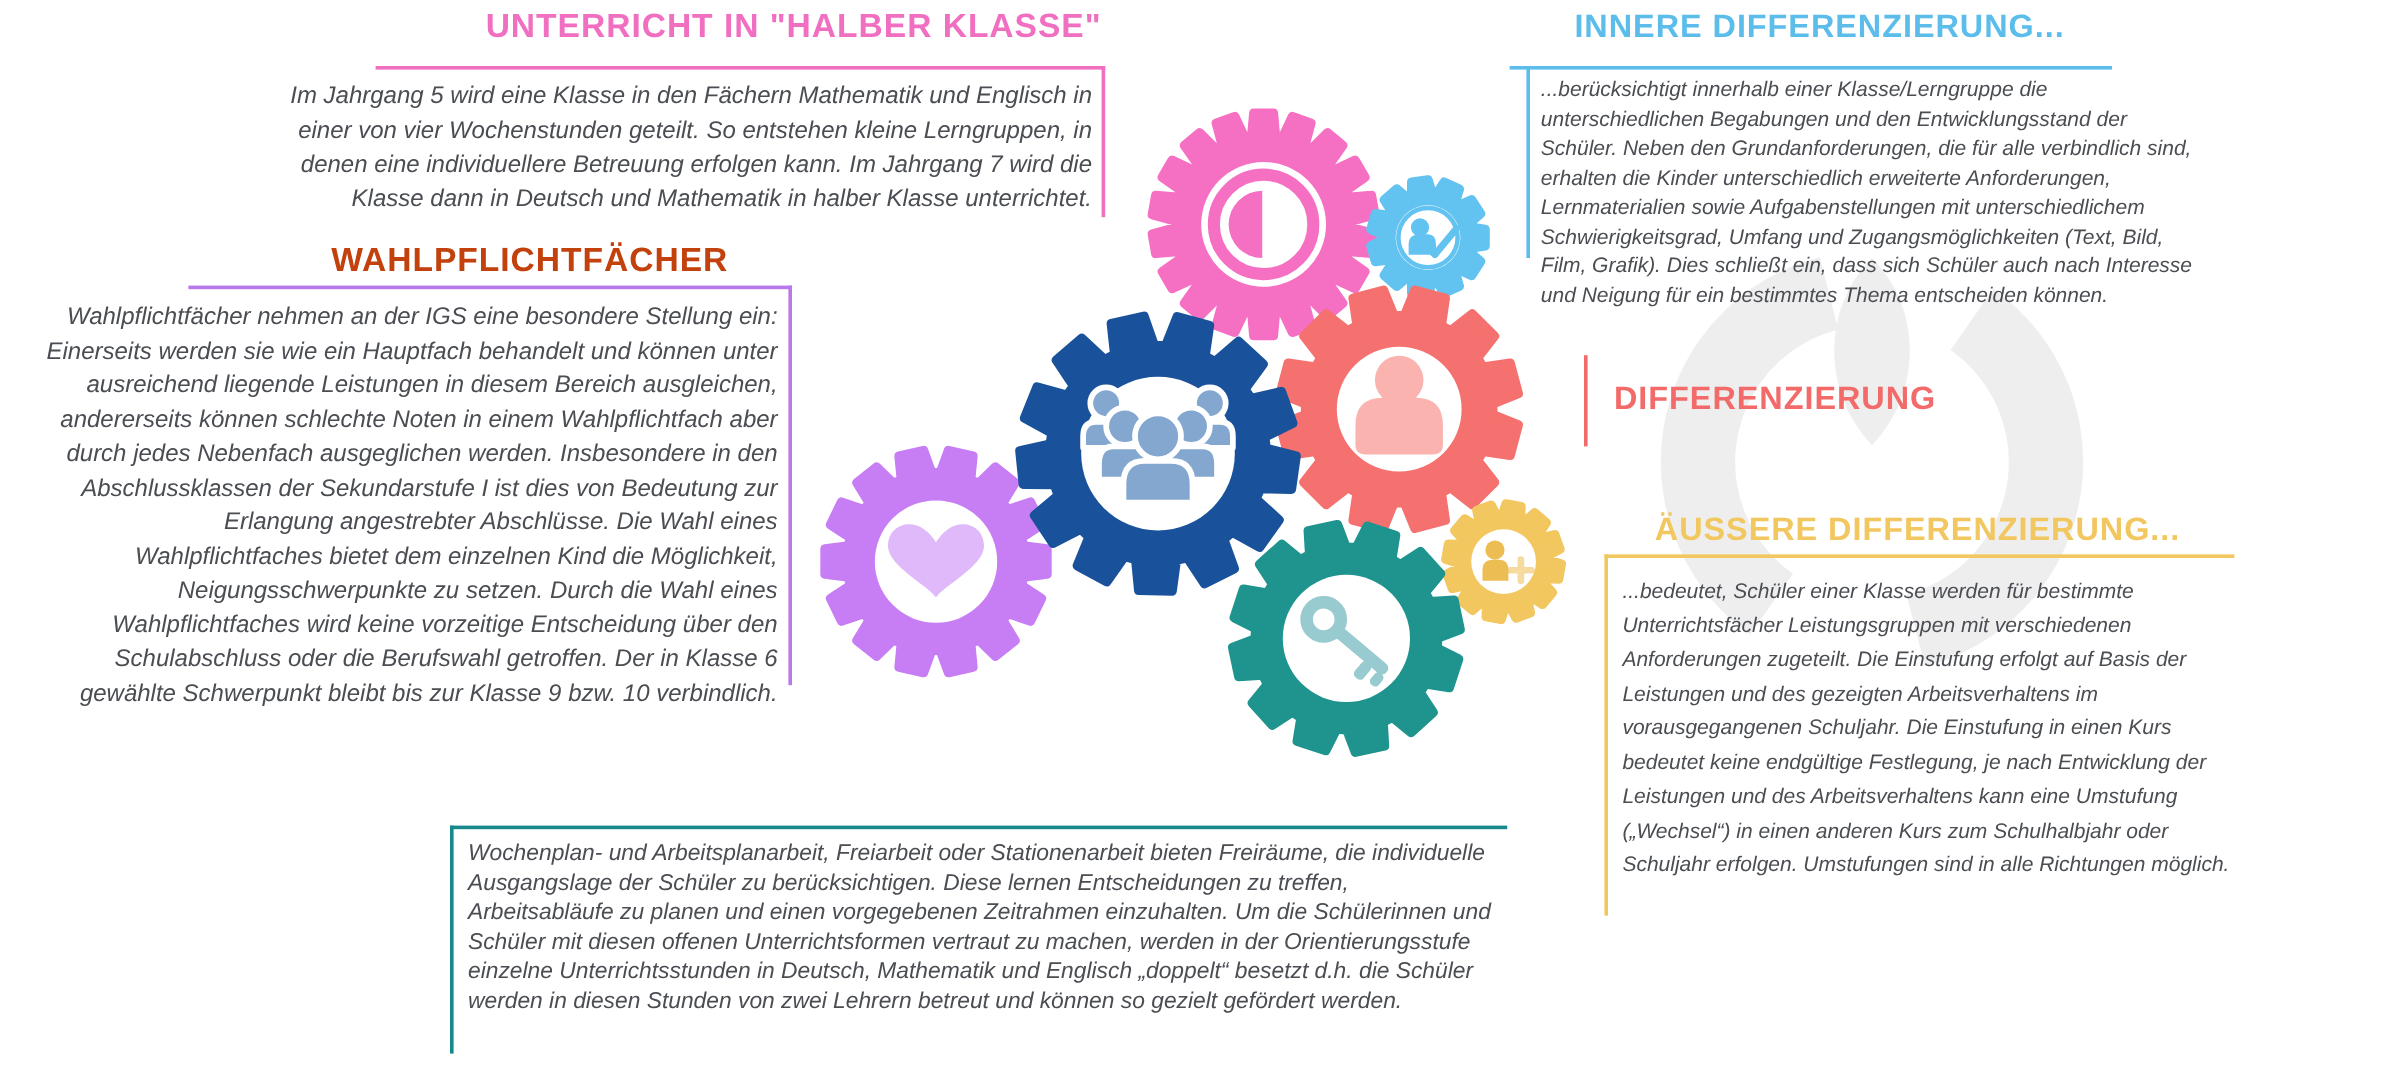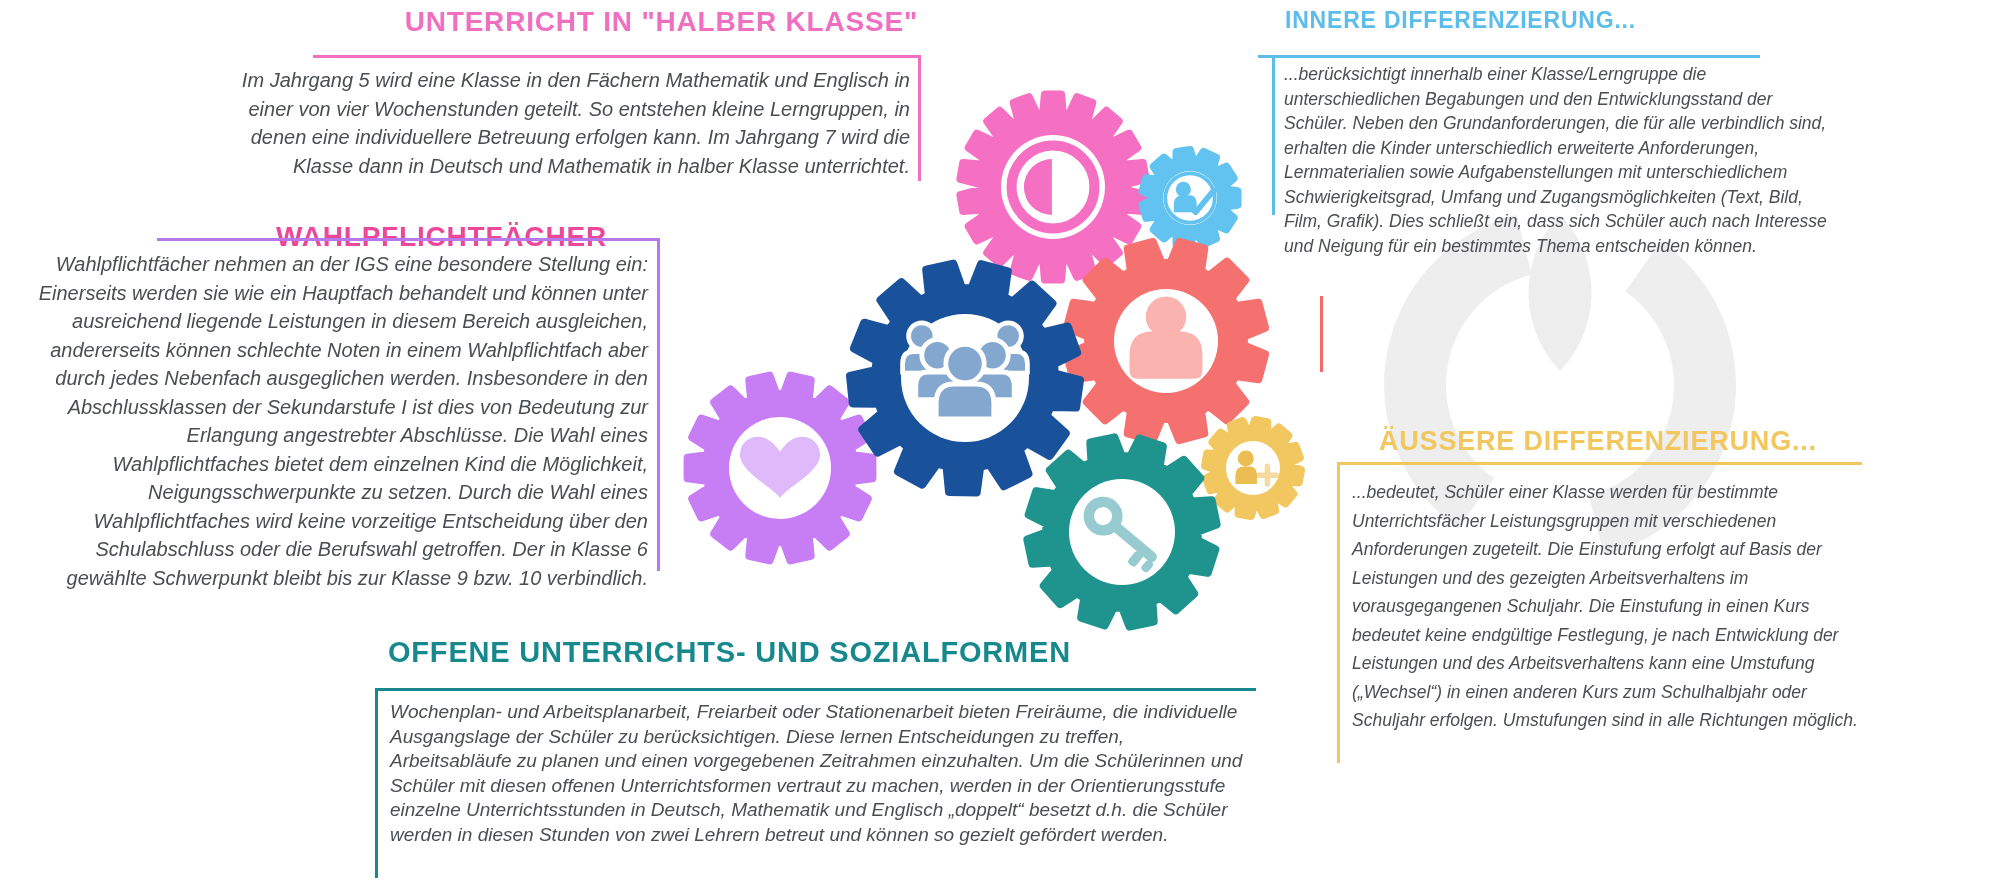--- a/index.html
+++ b/index.html
@@ -121,32 +121,32 @@
         <path d="M1197.5,540.3L1215.4,549.3L1207.7,572.9L1188.0,569.7L1183.3,577.0L1194.2,593.7L1175.8,610.3L1160.3,597.6L1152.5,601.6L1153.7,621.6L1129.5,626.7L1122.4,608.0L1113.7,607.5L1104.7,625.4L1081.1,617.7L1084.3,598.0L1077.0,593.3L1060.3,604.2L1043.7,585.8L1056.4,570.3L1052.4,562.5L1032.4,563.7L1027.3,539.5L1046.0,532.4L1046.5,523.7L1028.6,514.7L1036.3,491.1L1056.0,494.3L1060.7,487.0L1049.8,470.3L1068.2,453.7L1083.7,466.4L1091.5,462.4L1090.3,442.4L1114.5,437.3L1121.6,456.0L1130.3,456.5L1139.3,438.6L1162.9,446.3L1159.7,466.0L1167.0,470.7L1183.7,459.8L1200.3,478.2L1187.6,493.7L1191.6,501.5L1211.6,500.3L1216.7,524.5L1198.0,531.6Z" fill="#1F948E" stroke="#1F948E" stroke-width="8" stroke-linejoin="round"></path>
         <circle cx="1122" cy="532" r="53" fill="#ffffff"></circle>
         <use href="#key-icon" transform="translate(1122,532) scale(0.95)" style="color: rgb(151, 203, 207);"></use>
       </g>
   </svg>
 
   <div class="heading right" style="left: 300px; top: 6px; width: 618px; font-size: 28px; color: rgb(241, 111, 192);">UNTERRICHT IN "HALBER KLASSE"</div>
   <div class="box-border tb rb" style="left: 313px; top: 55px; width: 605px; height: 123px; border-color: rgb(241, 111, 192);"></div>
   <div class="body-text right" style="left:198px;top:66px;width:712px;font-size:20px;line-height:28.5px;">Im Jahrgang 5 wird eine Klasse in den Fächern Mathematik und Englisch in einer von vier Wochenstunden geteilt. So entstehen kleine Lerngruppen, in denen eine individuellere Betreuung erfolgen kann. Im Jahrgang 7 wird die Klasse dann in Deutsch und Mathematik in halber Klasse unterrichtet.</div>
 
-  <div class="heading" style="left: 276px; top: 201px; font-size: 28px; color: #ec4899; margin-top: 20px;">WAHLPFLICHTFÄCHER</div>
+  <div class="heading" style="left: 276px; top: 201px; font-size: 28px; color: #c2410c;">WAHLPFLICHTFÄCHER</div>
   <div class="box-border tb rb" style="left: 157px; top: 238px; width: 500px; height: 330px; border-color: rgb(184, 119, 234);"></div>
   <div class="body-text right" style="left:25px;top:250px;width:623px;font-size:20px;line-height:28.5px;">Wahlpflichtfächer nehmen an der IGS eine besondere Stellung ein: Einerseits werden sie wie ein Hauptfach behandelt und können unter ausreichend liegende Leistungen in diesem Bereich ausgleichen, andererseits können schlechte Noten in einem Wahlpflichtfach aber durch jedes Nebenfach ausgeglichen werden. Insbesondere in den Abschlussklassen der Sekundarstufe I ist dies von Bedeutung zur Erlangung angestrebter Abschlüsse. Die Wahl eines Wahlpflichtfaches bietet dem einzelnen Kind die Möglichkeit, Neigungsschwerpunkte zu setzen. Durch die Wahl eines Wahlpflichtfaches wird keine vorzeitige Entscheidung über den Schulabschluss oder die Berufswahl getroffen. Der in Klasse 6 gewählte Schwerpunkt bleibt bis zur Klasse 9 bzw. 10 verbindlich.</div>
 
-  <div class="heading" style="left: 1285px; top: 7px; font-size: 23px; color: rgb(92, 189, 235);">INNERE DIFFERENZIERUNG...</div>
+  <div class="heading" style="left: 1312px; top: 7px; font-size: 27px; color: rgb(92, 189, 235);">INNERE DIFFERENZIERUNG...</div>
   <div class="box-border tb" style="left: 1258px; top: 55px; width: 502px; height: 0px; border-color: rgb(92, 189, 235);"></div>
   <div class="box-border lb" style="left: 1272px; top: 55px; width: 0px; height: 160px; border-color: rgb(92, 189, 235);"></div>
   <div class="body-text" style="left:1284px;top:62px;width:545px;font-size:17.5px;line-height:24.5px;">...berücksichtigt innerhalb einer Klasse/Lerngruppe die unterschiedlichen Begabungen und den Entwicklungsstand der Schüler. Neben den Grundanforderungen, die für alle verbindlich sind, erhalten die Kinder unterschiedlich erweiterte Anforderungen, Lernmaterialien sowie Aufgabenstellungen mit unterschiedlichem Schwierigkeitsgrad, Umfang und Zugangsmöglichkeiten (Text, Bild, Film, Grafik). Dies schließt ein, dass sich Schüler auch nach Interesse und Neigung für ein bestimmtes Thema entscheiden können.</div>
 
   <div class="box-border lb" style="left: 1320px; top: 296px; width: 0px; height: 76px; border-color: rgb(242, 107, 106);"></div>
+  <div class="heading" style="left: 1345px; top: 317px; font-size: 27px; color: rgb(242, 107, 106);">DIFFERENZIERUNG</div>
 
   <div class="heading" style="left: 1357px; top: 426px; font-size: 27px; color: rgb(242, 199, 95); margin-left: 22px;">ÄUSSERE DIFFERENZIERUNG...</div>
   <div class="box-border tb lb" style="left: 1337px; top: 462px; width: 522px; height: 298px; border-color: rgb(242, 199, 95);"></div>
   <div class="body-text" style="left:1352px;top:478px;width:528px;font-size:17.5px;line-height:28.5px;">...bedeutet, Schüler einer Klasse werden für bestimmte Unterrichtsfächer Leistungsgruppen mit verschiedenen Anforderungen zugeteilt. Die Einstufung erfolgt auf Basis der Leistungen und des gezeigten Arbeitsverhaltens im vorausgegangenen Schuljahr.  Die Einstufung in einen Kurs bedeutet keine endgültige Festlegung, je nach Entwicklung der Leistungen und des Arbeitsverhaltens kann eine Umstufung („Wechsel“) in einen anderen Kurs zum Schulhalbjahr oder Schuljahr erfolgen. Umstufungen sind in alle Richtungen möglich.</div>
 
-  <div class="heading" style="left: 388px; top: 636px; font-size: 29px; color: rgb(23, 137, 141);">OFFENE UNTERRICHTS- UND SOZIALFORMEN</div>
   <div class="box-border tb lb" style="left: 375px; top: 688px; width: 878px; height: 187px; border-color: rgb(23, 137, 141);"></div>
   <div class="body-text" style="left:390px;top:700px;width:855px;font-size:19px;line-height:24.5px;">Wochenplan- und Arbeitsplanarbeit, Freiarbeit oder Stationenarbeit bieten Freiräume, die individuelle Ausgangslage der Schüler zu berücksichtigen. Diese lernen Entscheidungen zu treffen, Arbeitsabläufe zu planen und einen vorgegebenen Zeitrahmen einzuhalten. Um die Schülerinnen und Schüler mit diesen offenen Unterrichtsformen vertraut zu machen, werden in der Orientierungsstufe einzelne Unterrichtsstunden in Deutsch, Mathematik und Englisch „doppelt“ besetzt d.h. die Schüler werden in diesen Stunden von zwei Lehrern betreut und können so gezielt gefördert werden.</div>
 
 </div>
 
 </body></html>

